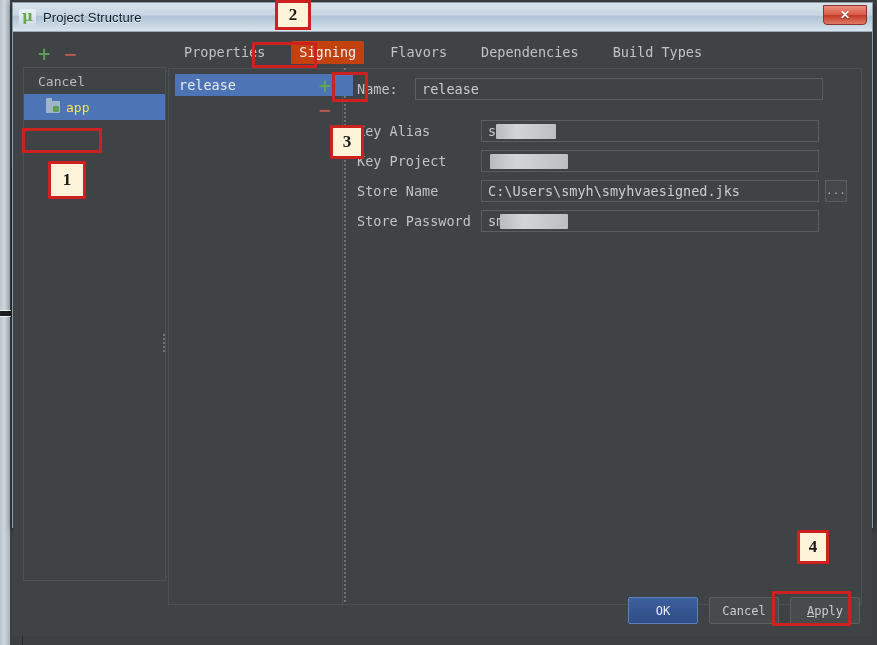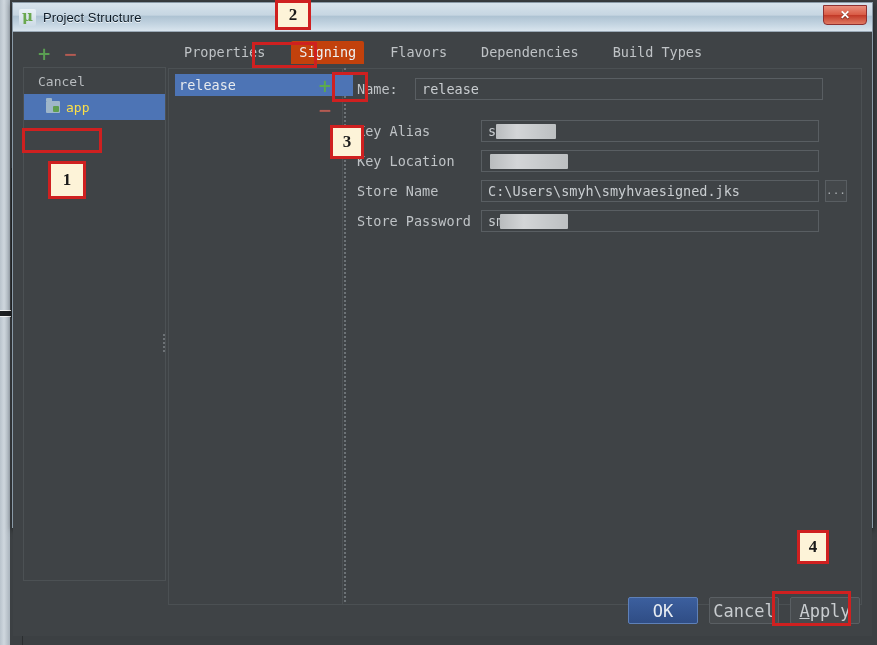--- a/index.html
+++ b/index.html
@@ -368,21 +368,21 @@
     right: 12px;
     bottom: 12px;
     display: flex;
     gap: 11px;
   }
   .dbtn {
     width: 70px; height: 27px;
     border: 1px solid #5a5f63;
     background: #474b4e;
     color: #c9cdd0;
-    font-size: 17px;
+    font-size: 12px;
     display: flex; align-items: center; justify-content: center;
     box-sizing: border-box;
     border-radius: 2px;
   }
   .dbtn.default {
     background: linear-gradient(to bottom,#3c5f9e,#2f4d85);
     border-color: #5e80b8;
     color: #e9edf2;
   }
   .mnemonic { text-decoration: underline; }
@@ -489,21 +489,21 @@
 
           <div class="frow grid-row">
             <div class="flabel">Key Alias</div>
             <div class="finput">
               <span>s</span>
               <span class="blur" style="left:14px;width:60px;"></span>
             </div>
           </div>
 
           <div class="frow grid-row">
-            <div class="flabel">Key Location</div>
+            <div class="flabel">Key Project</div>
             <div class="finput">
               <span></span>
               <span class="blur" style="left:8px;width:78px;"></span>
             </div>
           </div>
 
           <div class="frow grid-row">
             <div class="flabel">Store Name</div>
             <div class="finput">C:\Users\smyh\smyhvaesigned.jks</div>
             <div id="browse-btn">...</div>

